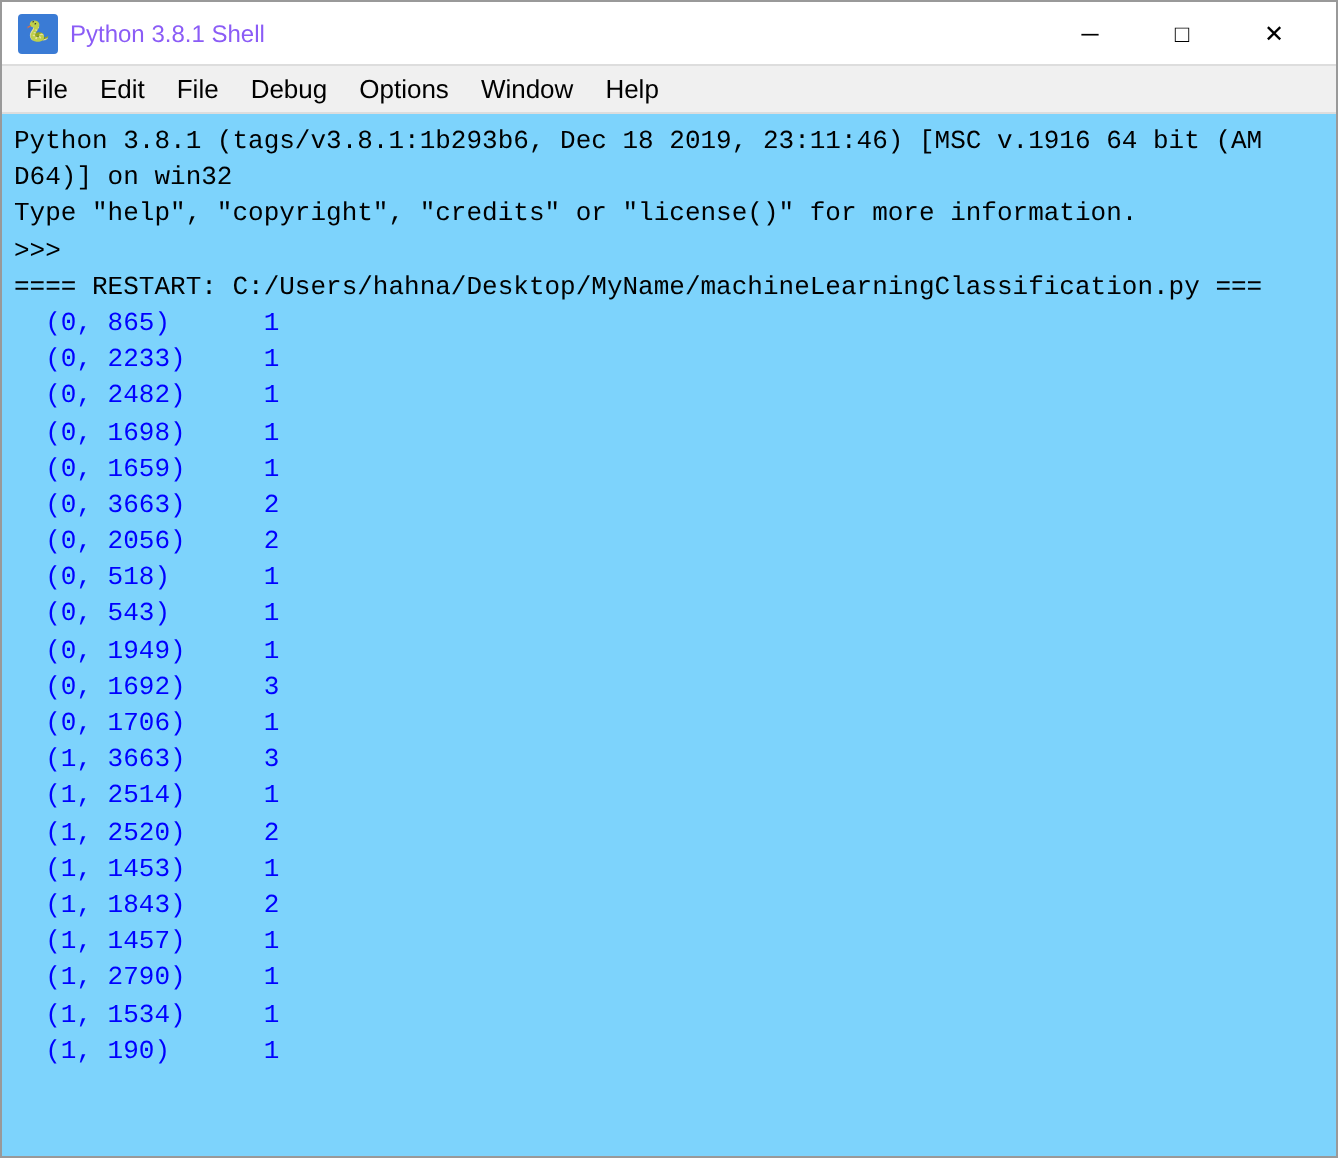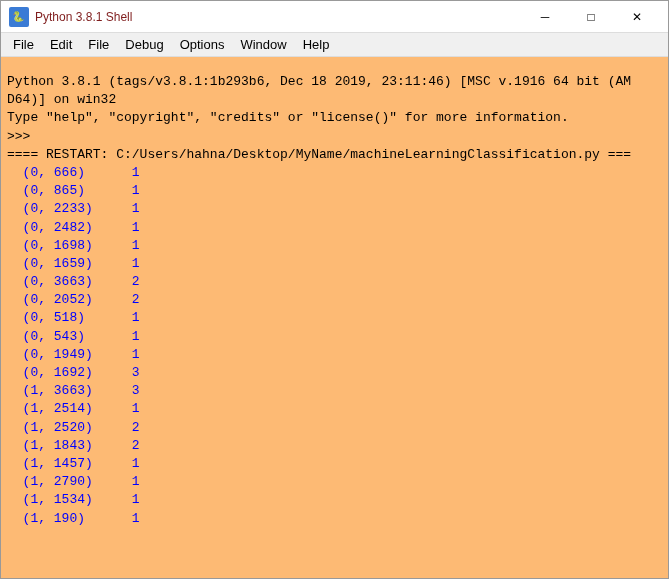--- a/index.html
+++ b/index.html
@@ -39,21 +39,21 @@
       justify-content: center;
       font-size: 11px;
       color: #fff;
       font-weight: bold;
       flex-shrink: 0;
     }
     .title-bar-title {
       flex: 1;
       font-family: 'Segoe UI', Arial, sans-serif;
       font-size: 12px;
-      color: #7f1d1d;
+      color: #8b5cf6;
     }
     .title-bar-controls {
       display: flex;
       gap: 0;
     }
     .title-btn {
       width: 46px;
       height: 32px;
       border: none;
       background: transparent;
@@ -77,23 +77,23 @@
       font-size: 13px;
     }
     .menu-item {
       padding: 2px 8px;
       cursor: pointer;
       color: #000;
     }
 
     .console-area {
       flex: 1;
-      background: #fdba74;
+      background: #7dd3fc;
       overflow-y: auto;
-      padding: 16px 6px;
+      padding: 5px 6px;
       font-family: 'Courier New', Courier, monospace;
       font-size: 13px;
       color: #000;
     }
     .console-line {
       white-space: pre;
       line-height: 1.4;
       color: #000;
     }
     .console-line.blue {
@@ -135,34 +135,35 @@
     <span class="menu-item">Window</span>
     <span class="menu-item">Help</span>
   </div>
 
   <div class="console-area" id="console-area">
   <div class="console-line">Python 3.8.1 (tags/v3.8.1:1b293b6, Dec 18 2019, 23:11:46) [MSC v.1916 64 bit (AM</div>
       <div class="console-line">D64)] on win32</div>
       <div class="console-line">Type "help", "copyright", "credits" or "license()" for more information.</div>
       <div class="console-line prompt">&gt;&gt;&gt; </div>
       <div class="console-line">==== RESTART: C:/Users/hahna/Desktop/MyName/machineLearningClassification.py ===</div>
-      <div class="console-line blue">  (0, 666)	1</div>
       <div class="console-line blue">  (0, 865)	1</div>
       <div class="console-line blue">  (0, 2233)	1</div>
       <div class="console-line blue">  (0, 2482)	1</div>
       <div class="console-line blue">  (0, 1698)	1</div>
       <div class="console-line blue">  (0, 1659)	1</div>
       <div class="console-line blue">  (0, 3663)	2</div>
-      <div class="console-line blue">  (0, 2052)	2</div>
+      <div class="console-line blue">  (0, 2056)	2</div>
       <div class="console-line blue">  (0, 518)	1</div>
       <div class="console-line blue">  (0, 543)	1</div>
       <div class="console-line blue">  (0, 1949)	1</div>
       <div class="console-line blue">  (0, 1692)	3</div>
+      <div class="console-line blue">  (0, 1706)	1</div>
       <div class="console-line blue">  (1, 3663)	3</div>
       <div class="console-line blue">  (1, 2514)	1</div>
       <div class="console-line blue">  (1, 2520)	2</div>
+      <div class="console-line blue">  (1, 1453)	1</div>
       <div class="console-line blue">  (1, 1843)	2</div>
       <div class="console-line blue">  (1, 1457)	1</div>
       <div class="console-line blue">  (1, 2790)	1</div>
       <div class="console-line blue">  (1, 1534)	1</div>
       <div class="console-line blue">  (1, 190)	1</div>
     </div>
 </div>
 
 </body></html>

